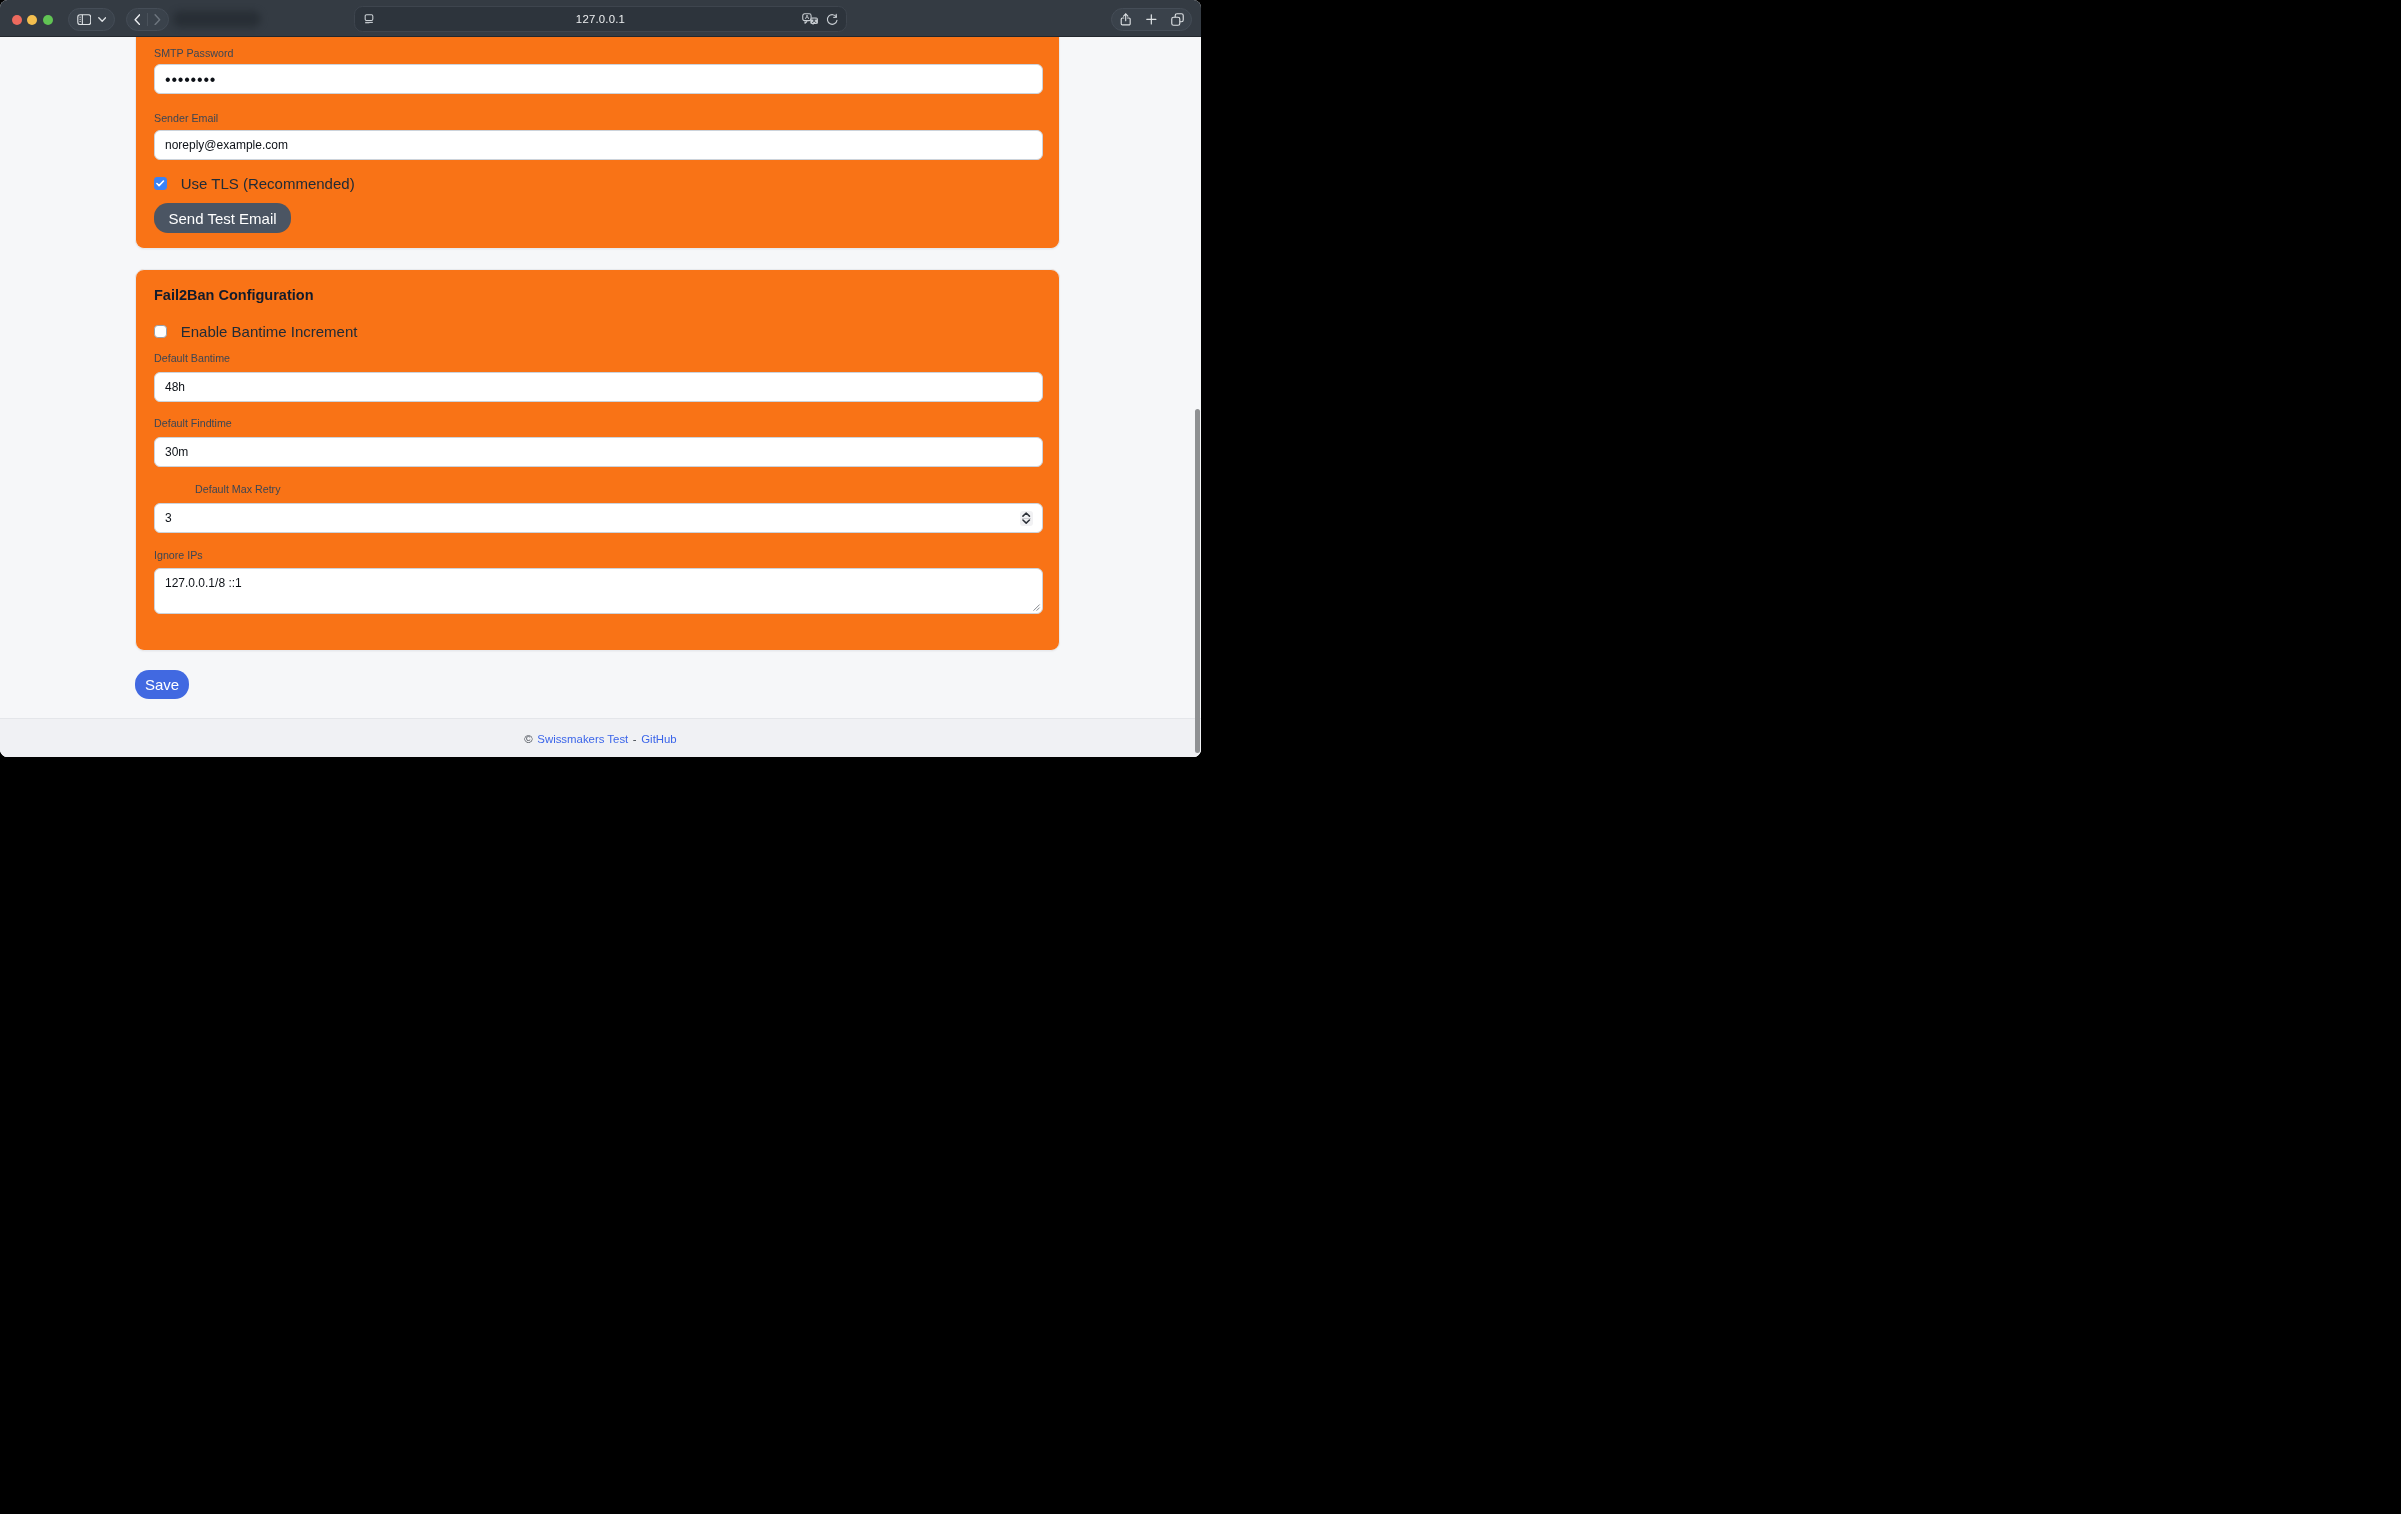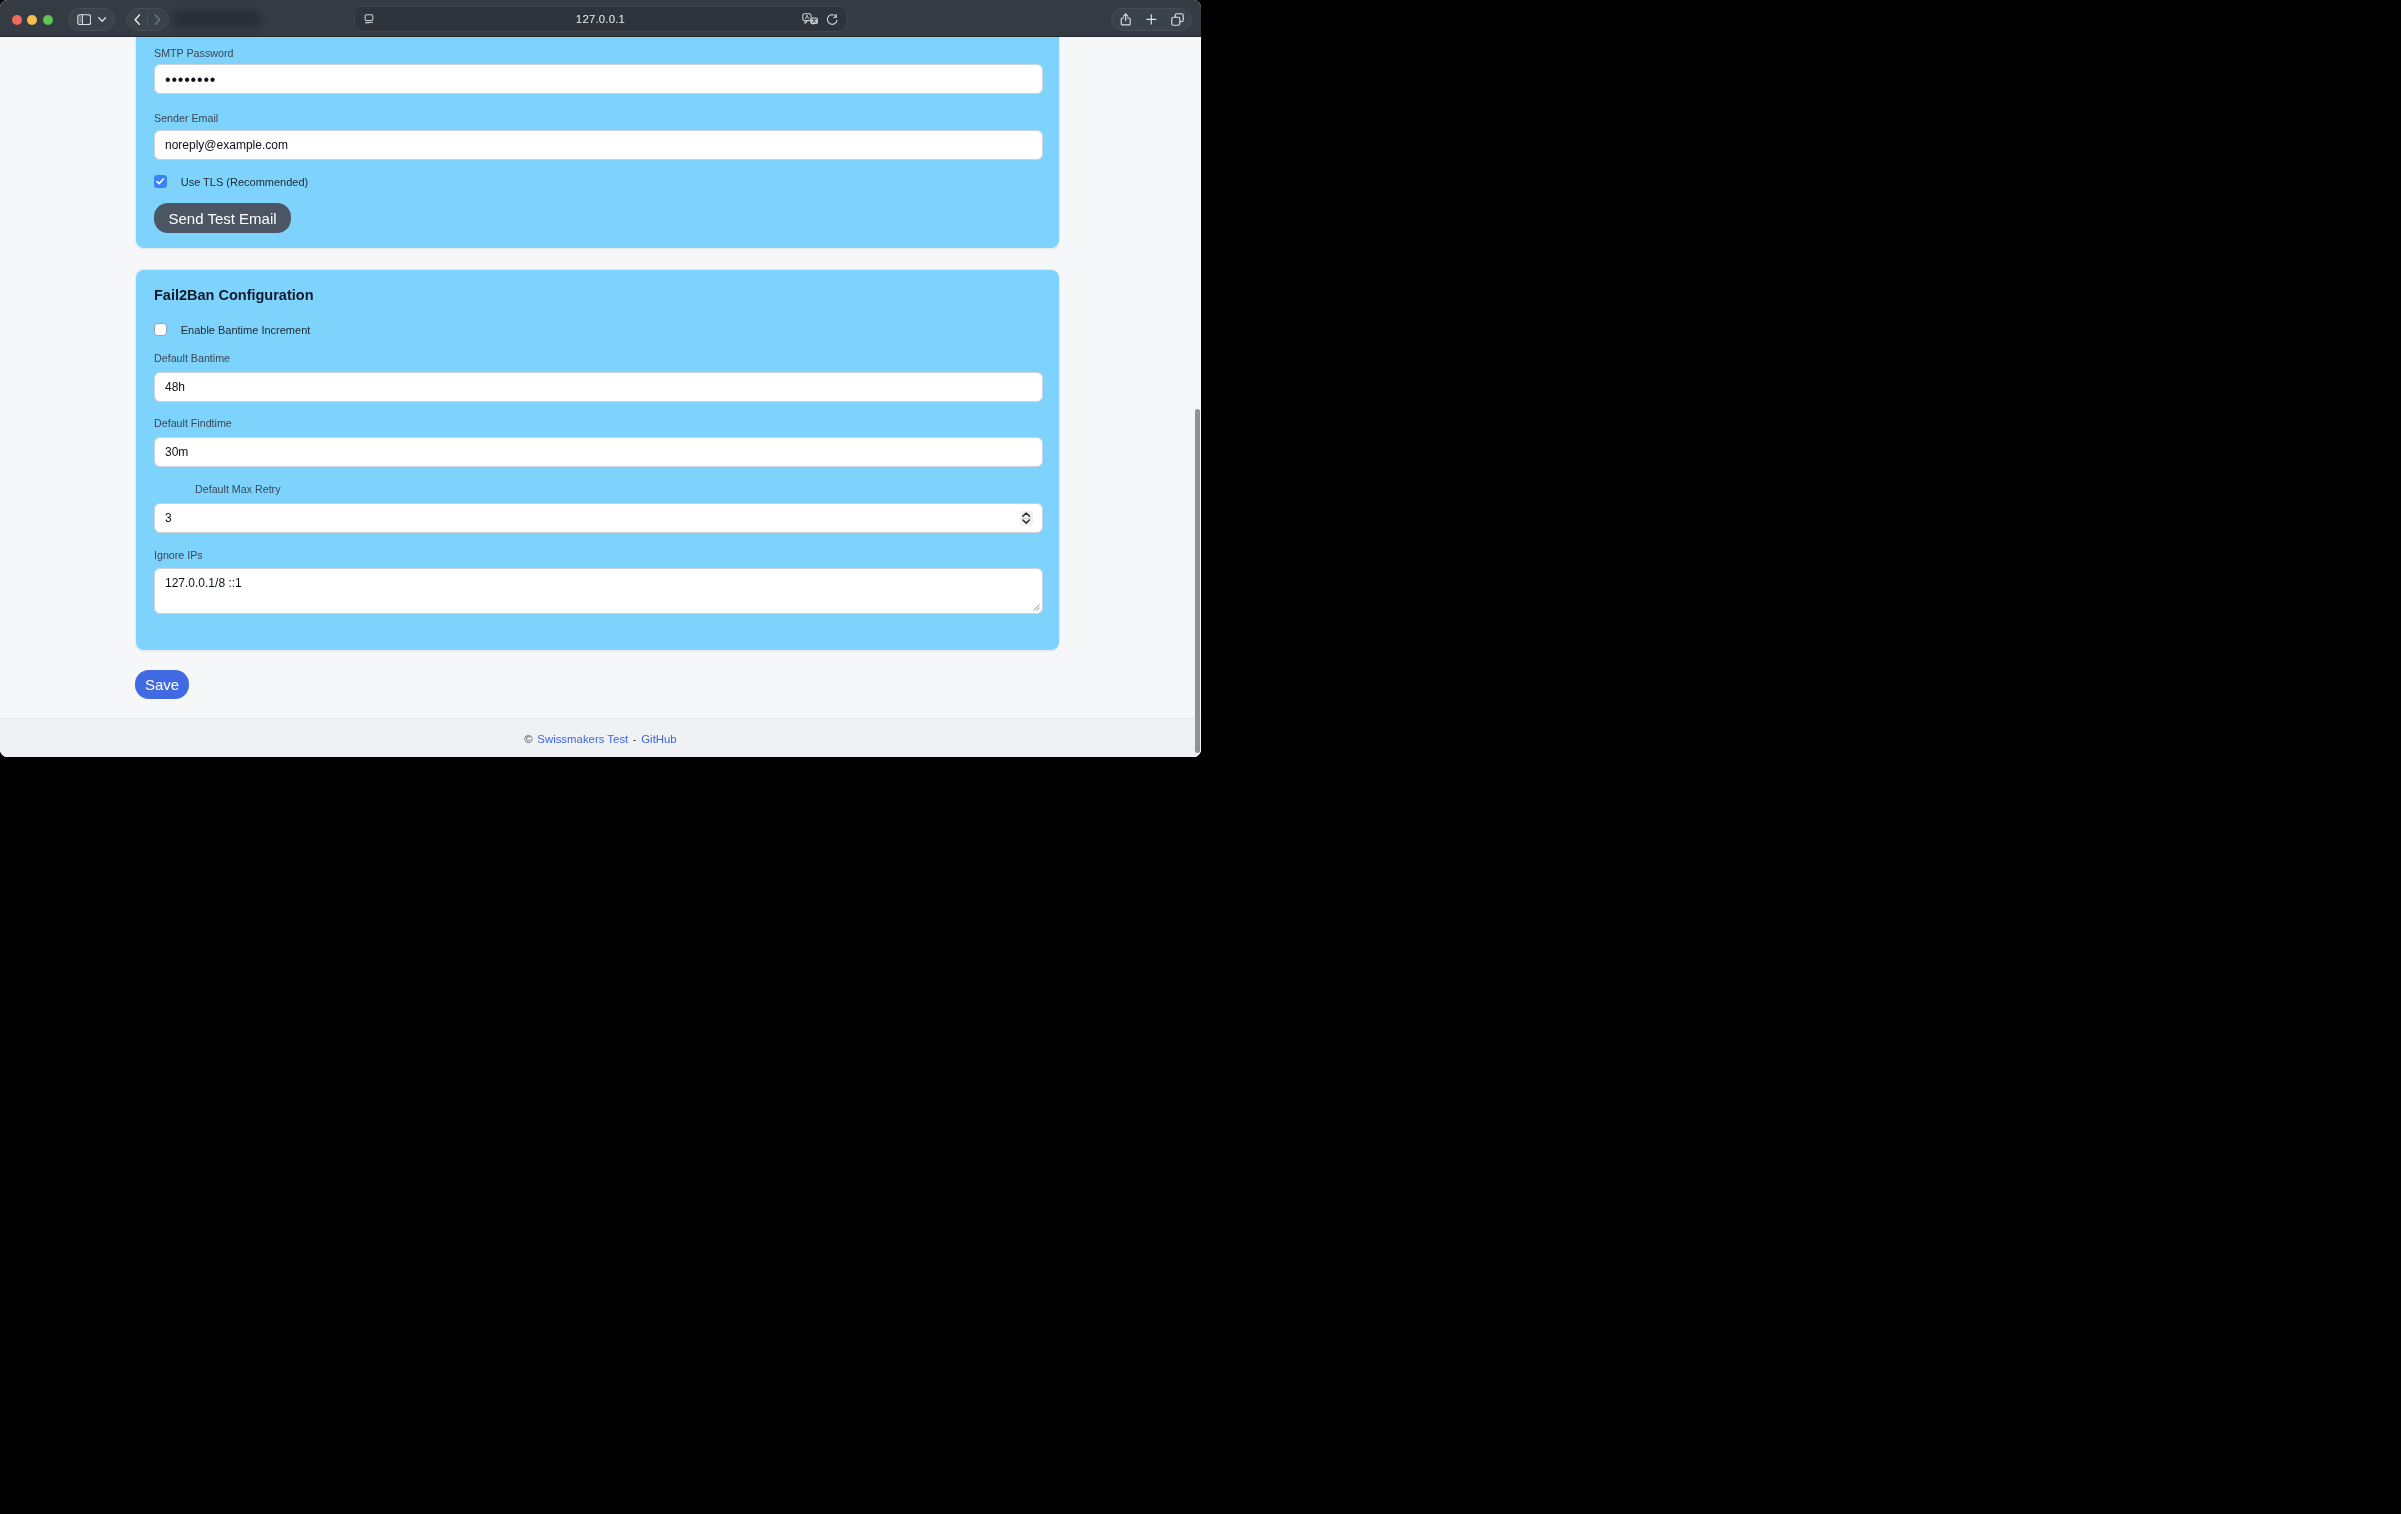--- a/index.html
+++ b/index.html
@@ -32,38 +32,38 @@
                 display:flex; align-items:center; }
   .addressbar .url { position:absolute; left:0; right:0; text-align:center;
                      color:#eceef0; font-size:11.4px; letter-spacing:0.2px; }
   .ab-left { position:absolute; left:9px; top:0; bottom:0; display:flex; align-items:center; }
   .ab-right { position:absolute; right:8.4px; top:0; bottom:0; display:flex; align-items:center; gap:6.8px; }
 
   .icon { display:block; }
 
   
   .page { position:absolute; left:0; top:37px; width:1201px; height:721px; background:#f6f7f9; }
-  .card { position:absolute; left:135px; width:925px; background:#7dd3fc;
+  .card { position:absolute; left:135px; width:925px; background:#f97316;
           border:0.8px solid #e8eaee; box-shadow:0 0.8px 1.5px rgba(15,23,42,.04); }
   .card1 { top:0; height:212px; border-top:none; border-radius:0 0 9px 9px; }
   .card2 { top:232px; height:382px; border-radius:9px; }
 
   .flabel { position:absolute; left:18px; font-size:10.7px; font-weight:500; color:#3c4654; line-height:13.7px; }
   .field { position:absolute; left:18px; width:889px; height:30px; background:#fff;
            border:0.8px solid #ccd3db; border-radius:6px; font-family:inherit;
            font-size:12px; color:#0d1117; padding:0 10px; outline:none; }
   textarea.field { height:46px; padding-top:6.8px; resize:none; line-height:15px; }
   .pwfield { font-size:16px; letter-spacing:0.8px; padding-top:1.5px; }
 
   .checkrow { position:absolute; left:18px; display:flex; align-items:center; gap:13.7px; }
   .cbox { width:13px; height:13px; border-radius:3.4px; flex:none;
           display:flex; align-items:center; justify-content:center; }
   .cbox.checked { background:#3b82f6; }
   .cbox.unchecked { background:#fff; border:1.5px solid #98a1ab; border-radius:3.8px; }
-  .checkrow .cblabel { font-size:11px; color:#212b36; }
+  .checkrow .cblabel { font-size:15px; color:#212b36; }
 
   .btn { border:none; border-radius:14px; color:#fff; font-family:inherit; font-size:15px; cursor:pointer; }
   .btn-dark { position:absolute; left:18px; top:166px; height:30px; padding:0 14.5px; background:#4b5563; }
   .btn-save { position:absolute; left:135px; top:633px; height:29px; padding:0 10px; background:#4169e1; }
 
   .card-title { position:absolute; left:18px; top:16.7px; font-size:14.5px; font-weight:700; color:#121b2b; }
 
   .numwrap { position:absolute; left:18px; width:889px; }
   .numwrap .field { left:0; top:0; width:889px; }
   .spinner { position:absolute; right:10px; top:7.6px; width:13px; height:15px;

